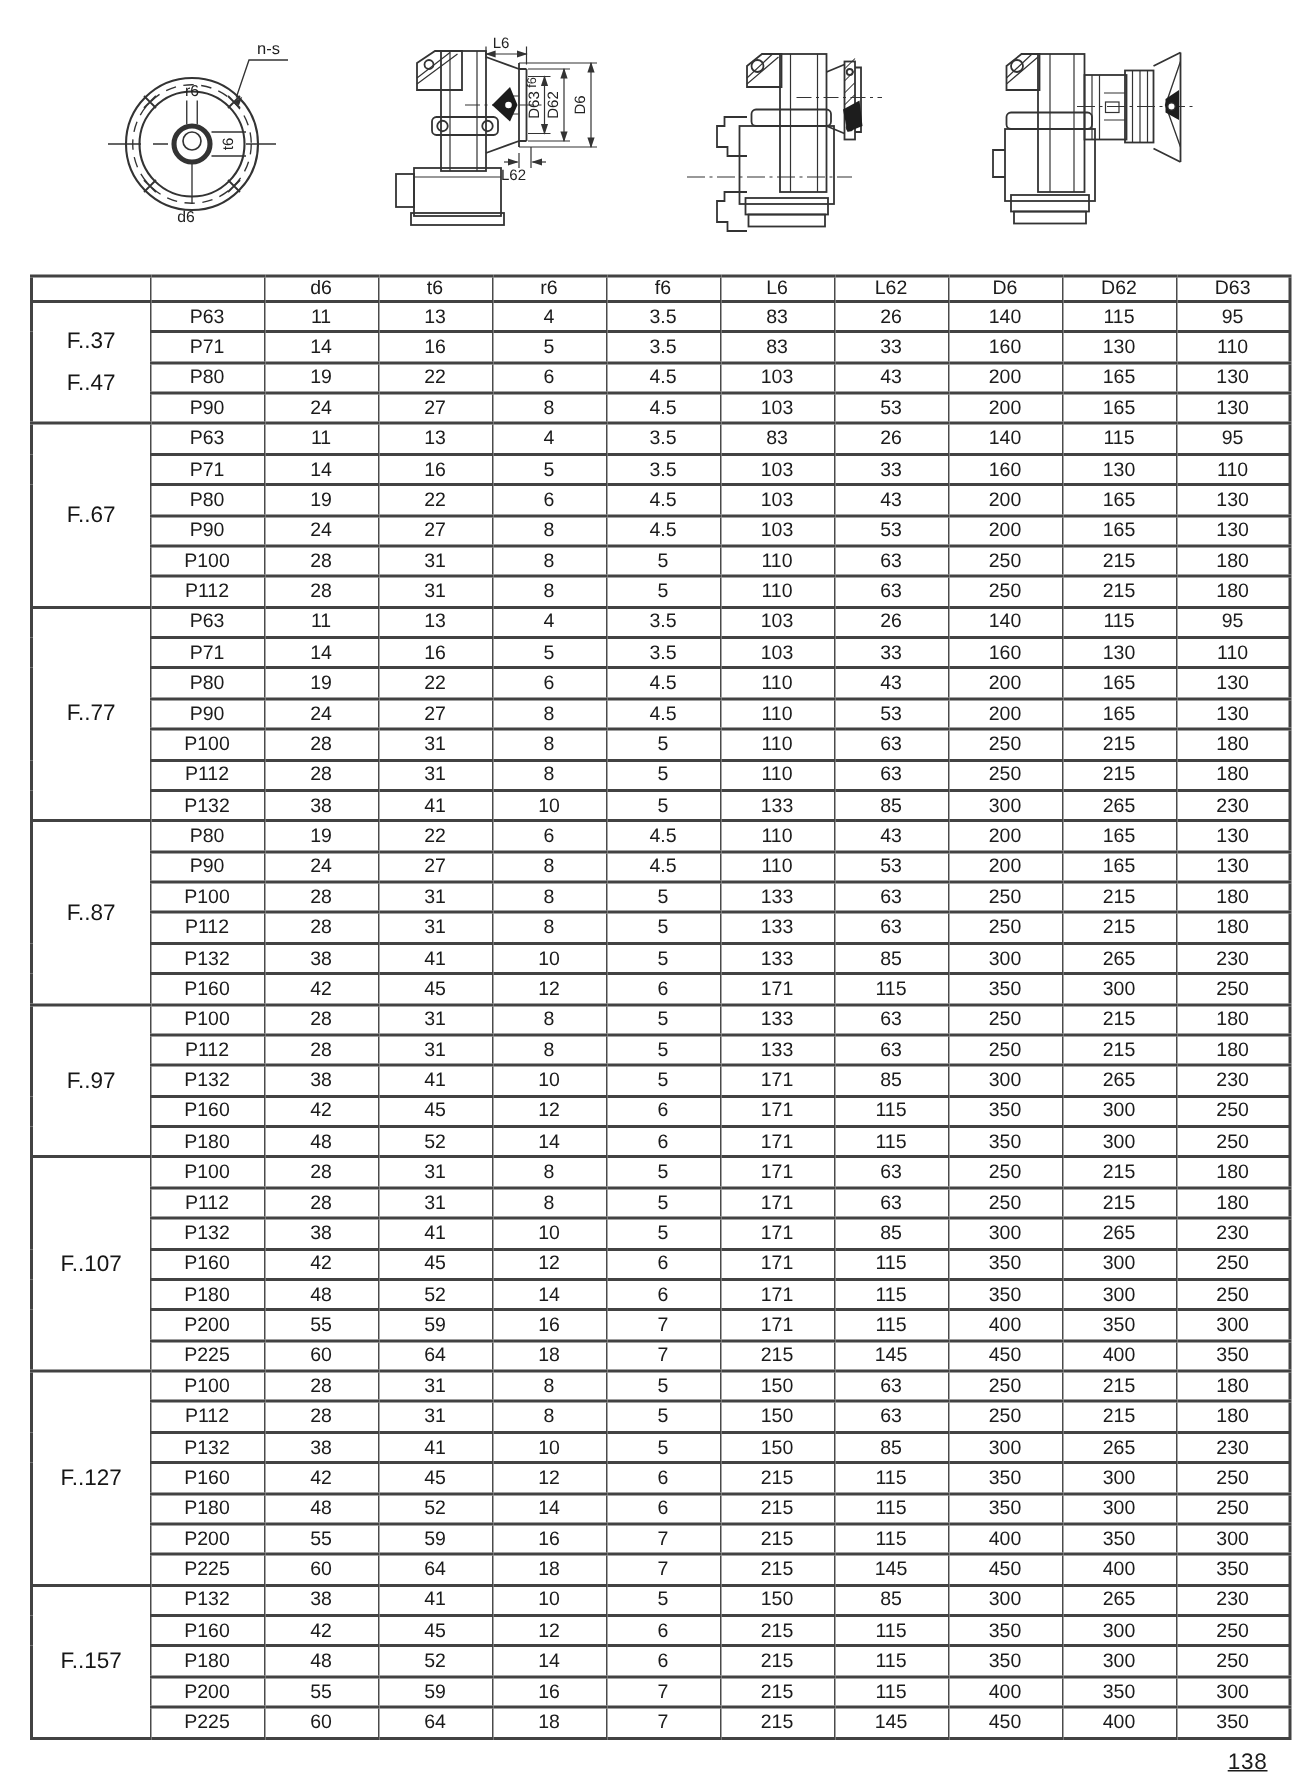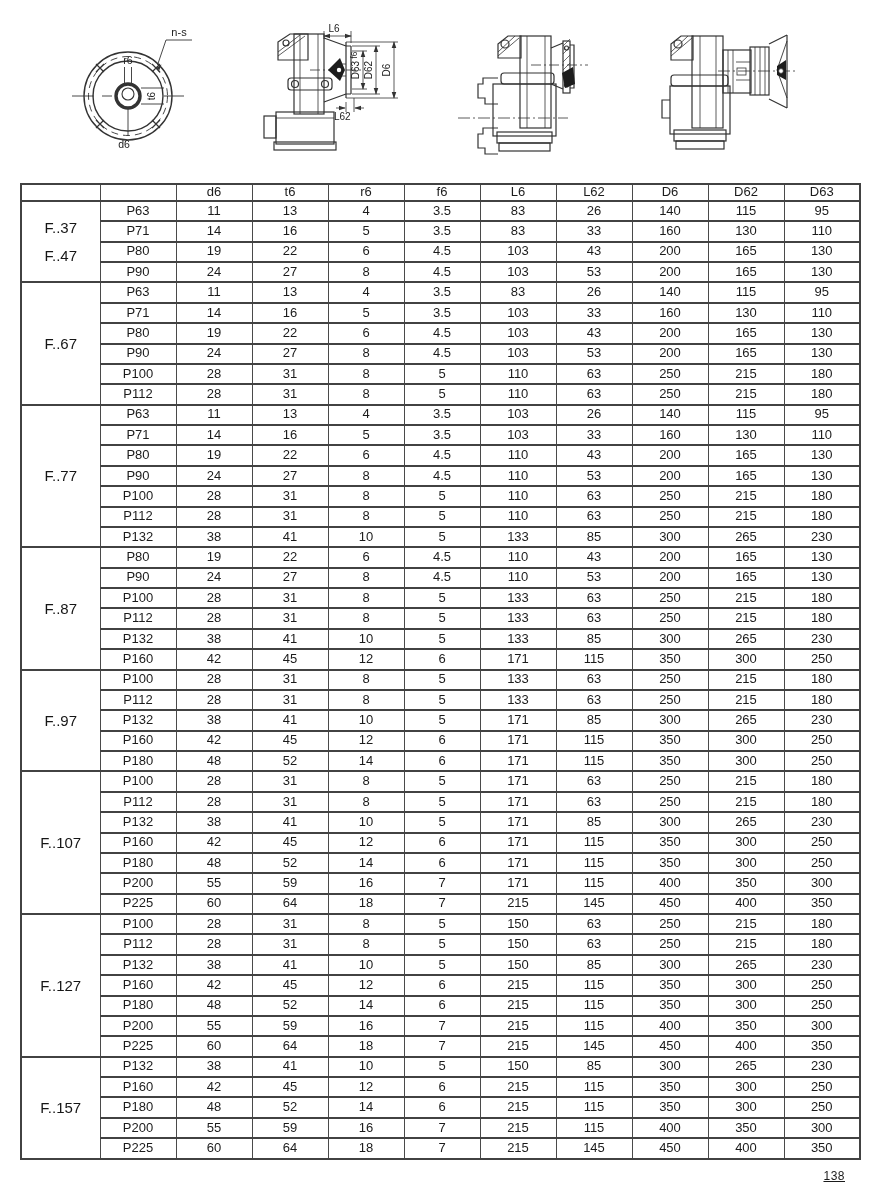--- a/index.html
+++ b/index.html
@@ -27,21 +27,21 @@
     border-left:1px solid #4a4a4a; border-right:1px solid #4a4a4a;
     text-align:center; vertical-align:middle;
     font-size:13px; font-weight:normal; color:#1b1b1b;
     padding:0; line-height:1.15;
   }
   table.dims td.group-label {
     font-size:15px; white-space:pre-line; line-height:1.85; color:#161616;
   }
   .page-number {
     position:absolute; right:30px; bottom:8px;
-    font-size:12px; color:#1b1b1b; letter-spacing:0.5px;text-decoration:underline;
+    font-size:15px; color:#1b1b1b; letter-spacing:0.5px;text-decoration:underline;
   }
 </style>
 </head>
 <body>
 
 <svg id="d1" class="drawing" viewBox="0 0 190 152">
   <g stroke="#333" fill="none" stroke-width="1.4">
     <circle cx="70" cy="76" r="44"></circle>
     <circle cx="70" cy="76" r="35"></circle>
     <circle cx="70" cy="76" r="39.5" stroke-width="0.9" stroke-dasharray="7 5"></circle>

